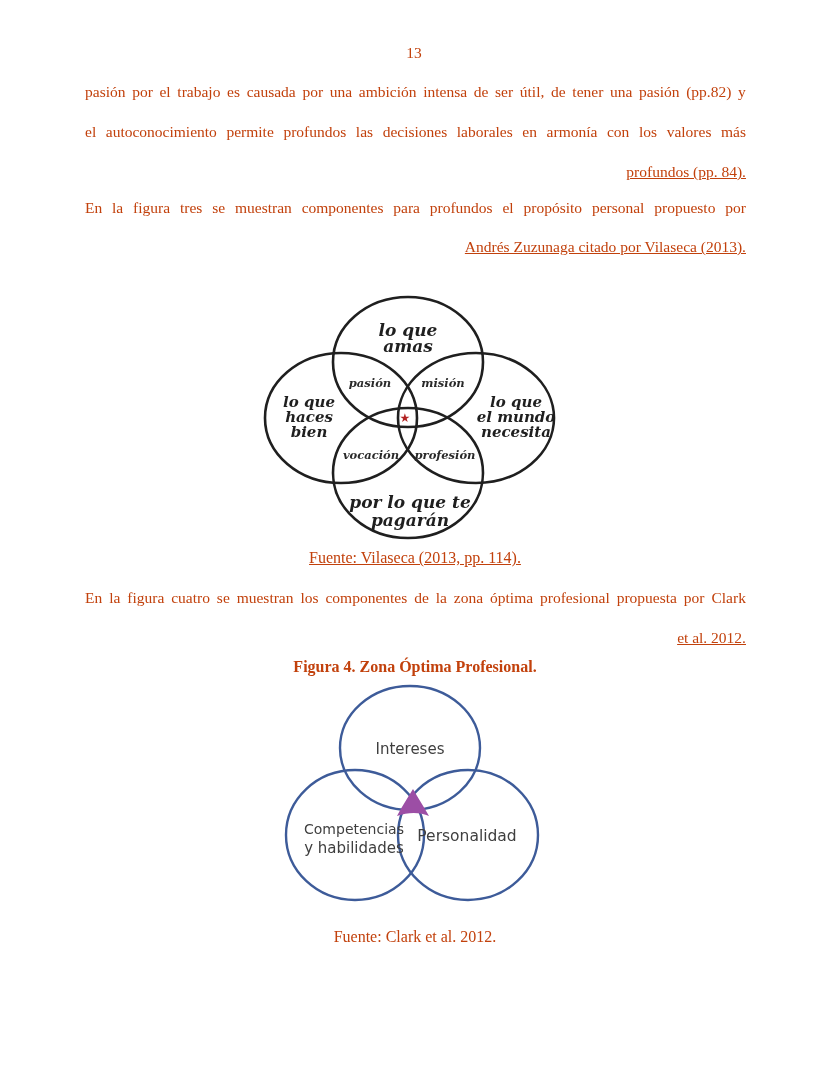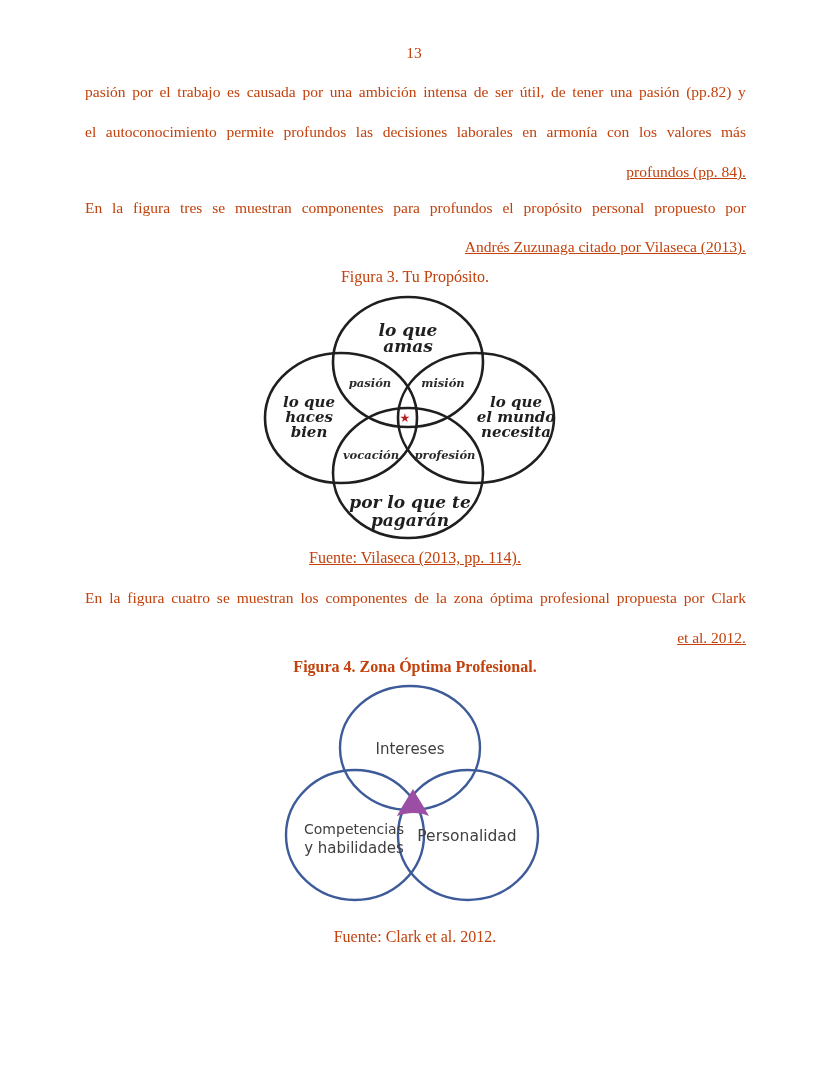--- a/index.html
+++ b/index.html
@@ -124,21 +124,20 @@
         <span>profundos</span>
         <span>el</span>
         <span>propósito</span>
         <span>personal</span>
         <span>propuesto</span>
         <span>por</span>
       </div>
     <div class="line lline">Andrés Zuzunaga citado por Vilaseca (2013).</div>
   </div>
 
-  <div class="center-text fig3-title">Figura 3. Tu Propósito.</div>
 
   <svg class="venn3" width="300" height="256" viewBox="0 0 300 256">
     <ellipse cx="150" cy="74" rx="75" ry="65" fill="none" stroke-width="2.6" stroke="#1f1f1f"></ellipse>
     <ellipse cx="83" cy="130" rx="76" ry="65" fill="none" stroke-width="2.6" stroke="#1f1f1f"></ellipse>
     <ellipse cx="218" cy="130" rx="78" ry="65" fill="none" stroke-width="2.6" stroke="#1f1f1f"></ellipse>
     <ellipse cx="150" cy="185" rx="75" ry="65" fill="none" stroke-width="2.6" stroke="#1f1f1f"></ellipse>
 
     <text class="v3big" x="150" y="48" font-size="17" text-anchor="middle">lo que</text>
     <text class="v3big" x="150" y="64" font-size="17" text-anchor="middle">amas</text>
 

